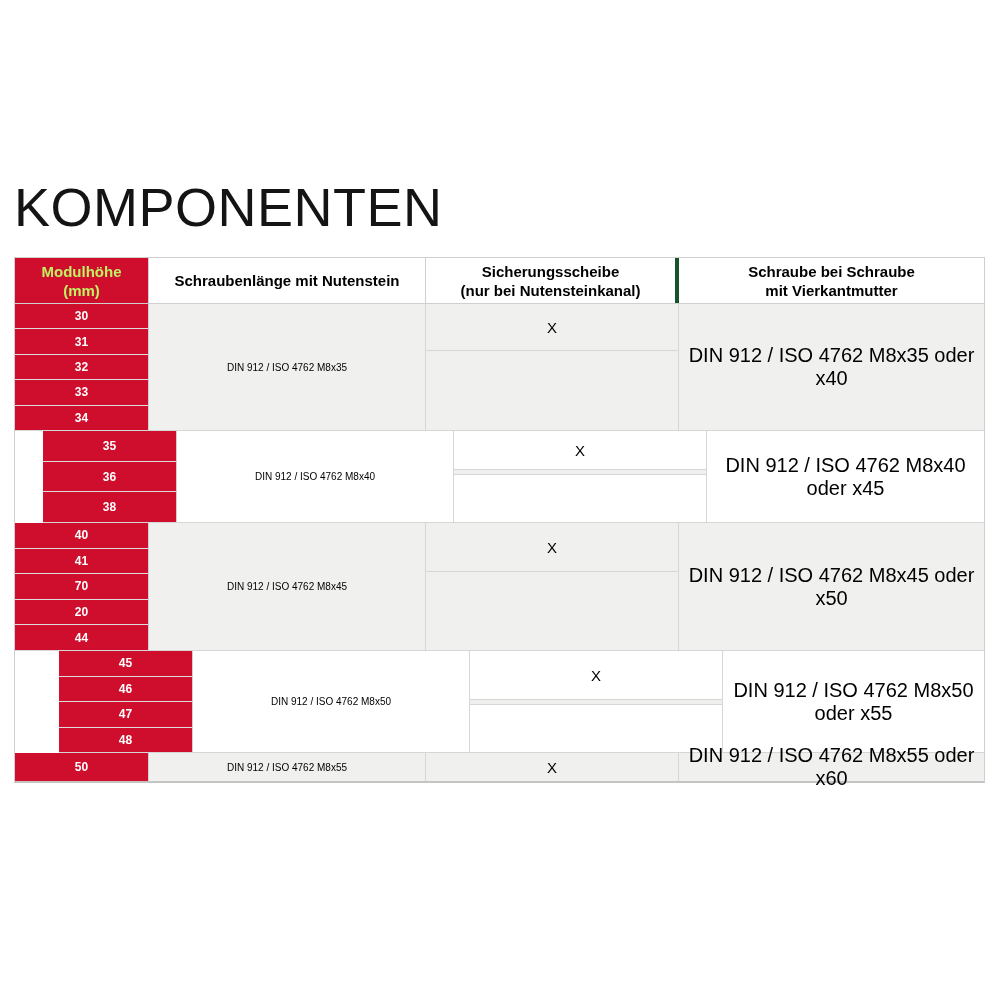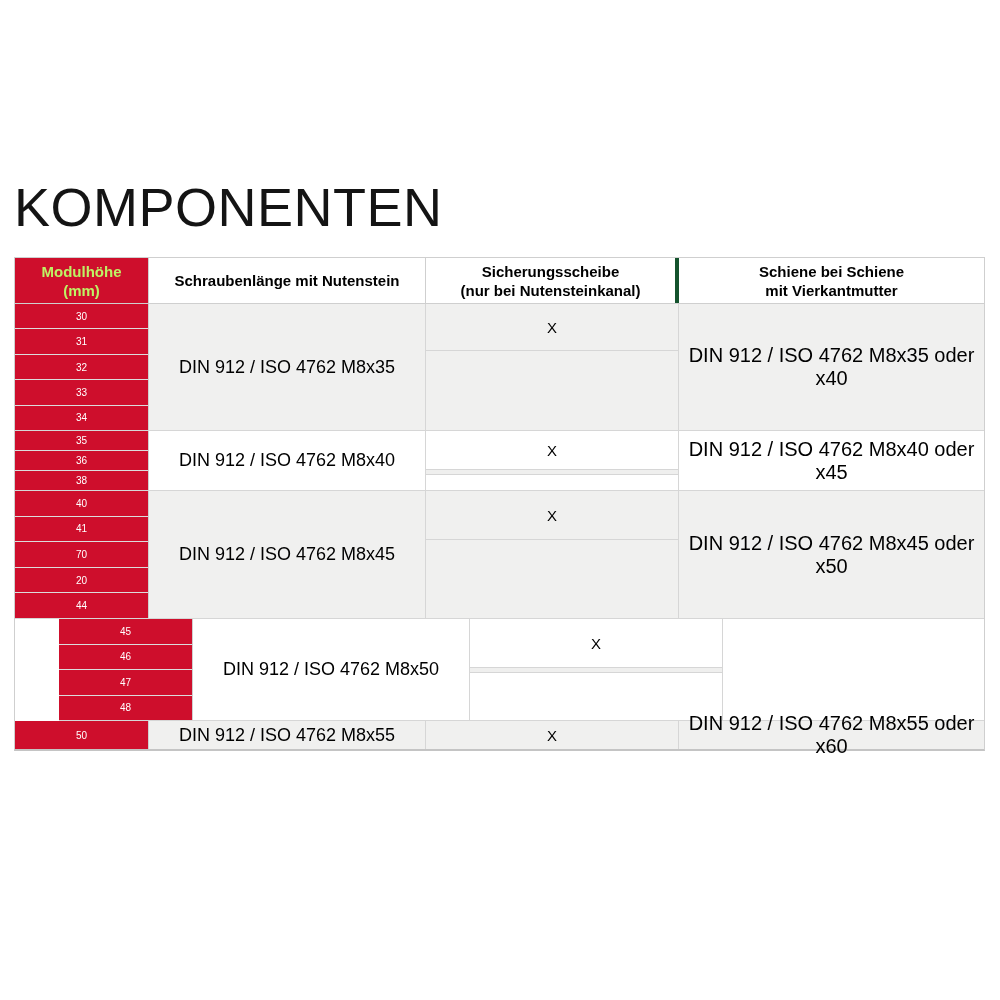--- a/index.html
+++ b/index.html
@@ -20,39 +20,39 @@
   .hc2 { width:277px; border-right:1px solid #cfcfcf; }
   .hc3 { width:253px; border-right:4px solid #14532d; }
   .hc4 { flex:1; }
 
   .group { display:flex; border-bottom:1px solid #d6d6d6; }
   .group:last-child { border-bottom:none; }
   .group.bg-gray .c2, .group.bg-gray .c3, .group.bg-gray .c4 { background:#f0f0ef; }
   .group.bg-white .c2, .group.bg-white .c3, .group.bg-white .c4 { background:#ffffff; }
 
   .c1 { width:134px; display:flex; flex-direction:column; border-right:1px solid #cfcfcf; }
-  .redcell { flex:1; background:var(--red); color:#fff; font-weight:400; font-size:10px;
+  .redcell { flex:1; background:var(--red); color:#fff; font-weight:700; font-size:12px;
              display:flex; align-items:center; justify-content:center; }
   .redcell:not(:last-child) { border-bottom:1px solid #dcdcdc; }
 
   .c2 { width:277px; border-right:1px solid #d6d6d6; display:flex;
-        align-items:center; justify-content:center; font-size:18px; text-align:right; }
+        align-items:center; justify-content:center; font-size:10px; text-align:right; }
   .c3 { width:253px; border-right:1px solid #d6d6d6; display:flex; flex-direction:column; }
   .c4 { flex:1; display:flex; align-items:center; justify-content:flex-start;
         font-size:20px; text-align:center; }
 
   .xcell { display:flex; align-items:center; justify-content:center; font-size:15px;
            border-bottom:1px solid #d6d6d6; }
   .c3.single .xcell { border-bottom:none; flex:1; }
   .strip { height:5px; background:#efefee; border-bottom:1px solid #d6d6d6; }
   .filler { flex:1; }
 
   
   .g0 { height:127px; } .g0 .xcell { height:47px; }
-  .g1 { height:60px;  } .g1 .xcell { height:39px; }
+  .g1 { height:92px;margin-left:28px;  } .g1 .xcell { height:39px; }
   .g2 { height:128px; } .g2 .xcell { height:49px; }
   .g3 { height:102px;margin-left:44px; } .g3 .xcell { height:49px; }
   .g4 { height:28px;  }
 </style>
 </head>
 <body>
 
 <div id="stage">
   <h1 class="title">KOMPONENTEN</h1>
 
@@ -63,21 +63,21 @@
         <span>(mm)</span>
       </div>
       <div class="hc hc2">
         <span>Schraubenlänge mit Nutenstein</span>
       </div>
       <div class="hc hc3">
         <span>Sicherungsscheibe</span>
         <span>(nur bei Nutensteinkanal)</span>
       </div>
       <div class="hc hc4">
-        <span>Schiene bei Schiene</span>
+        <span>Schraube bei Schraube</span>
         <span>mit Vierkantmutter</span>
       </div>
     </div>
     <div id="tbody">
   <div class="group g0 bg-gray">
     <div class="c1">
             <div class="redcell">30</div>
             <div class="redcell">31</div>
             <div class="redcell">32</div>
             <div class="redcell">33</div>
@@ -152,20 +152,23 @@
     <div class="c2">
       <span>DIN 912 / ISO 4762 M8x50</span>
     </div>
     <div class="c3">
       <div class="xcell">
         <span>X</span>
       </div>
       <div class="strip"></div>
       <div class="filler"></div>
     </div>
+    <div class="c4">
+      <span>DIN 912 / ISO 4762 M8x50 oder x55</span>
+    </div>
   </div>
 
   <div class="group g4 bg-gray">
     <div class="c1">
             <div class="redcell">50</div>
           </div>
     <div class="c2">
       <span>DIN 912 / ISO 4762 M8x55</span>
     </div>
     <div class="c3 single">

